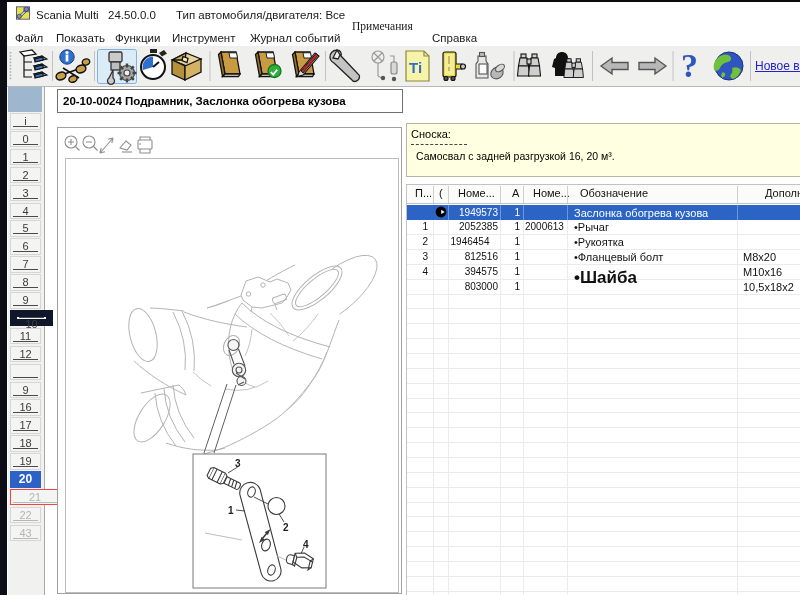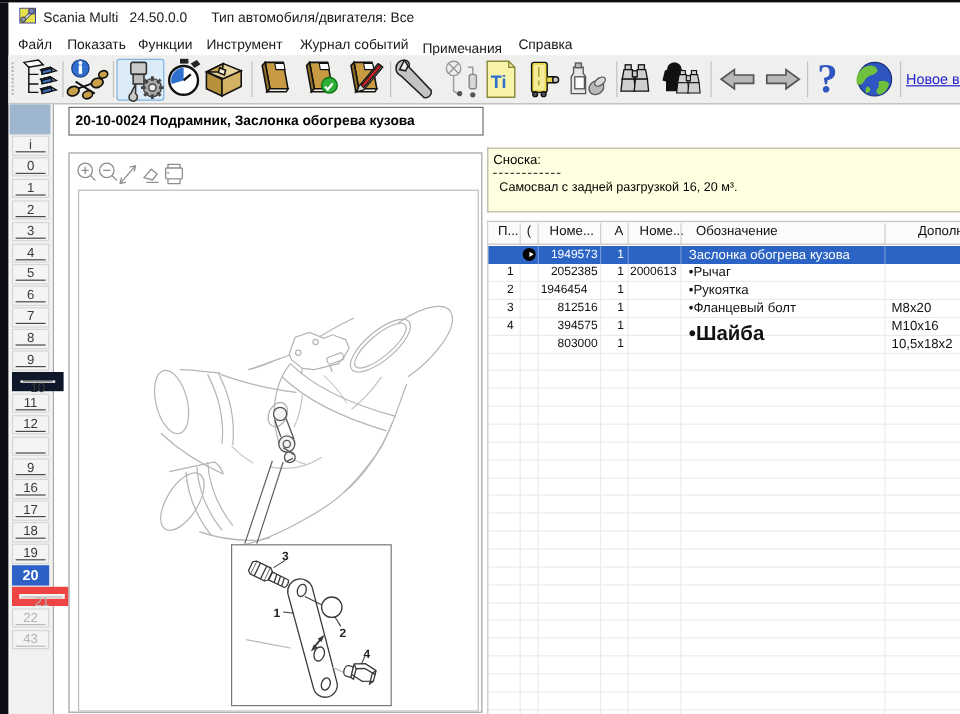--- a/index.html
+++ b/index.html
@@ -25,21 +25,21 @@
 </svg>
 <div class="txt" style="left:36px;top:8.5px;font-size:11.5px;color:#1a1a1a;">Scania Multi</div>
 <div class="txt" style="left:108px;top:8.5px;font-size:11.5px;color:#1a1a1a;">24.50.0.0</div>
 <div class="txt" style="left:176px;top:8.5px;font-size:11.5px;color:#1a1a1a;">Тип автомобиля/двигателя: Все</div>
 
 <div class="txt" style="left:15px;top:31.5px;font-size:11.5px;color:#1a1a1a;">Файл</div>
 <div class="txt" style="left:56px;top:31.5px;font-size:11.5px;color:#1a1a1a;">Показать</div>
 <div class="txt" style="left:115px;top:31.5px;font-size:11.5px;color:#1a1a1a;">Функции</div>
 <div class="txt" style="left:172px;top:31.5px;font-size:11.5px;color:#1a1a1a;">Инструмент</div>
 <div class="txt" style="left:250px;top:31.5px;font-size:11.5px;color:#1a1a1a;">Журнал событий</div>
-<div class="txt" style="left:352px;top:35px;font-size:11.5px;color:#1a1a1a;">Примечания</div>
+<div class="txt" style="left:352px;top:20px;font-size:11.5px;color:#1a1a1a;font-family:Liberation Serif, serif;">Примечания</div>
 <div class="txt" style="left:432px;top:31.5px;font-size:11.5px;color:#1a1a1a;">Справка</div>
 
 <div class="abs" style="left:7px;top:46px;width:793px;height:40px;background:#efefed;border-bottom:1px solid #b8b8b8;"></div>
 <svg id="toolbar" class="abs" style="left:0;top:46px;" width="800" height="40" viewBox="0 0 800 40">
     <line x1="10.5" y1="6" x2="10.5" y2="34" stroke="#b0b0b0" stroke-width="1.6" stroke-dasharray="1.6 1.6"></line>
 <line x1="52.5" y1="5" x2="52.5" y2="35" stroke="#c2c2c2" stroke-width="1"></line>
 <line x1="94.5" y1="5" x2="94.5" y2="35" stroke="#c2c2c2" stroke-width="1"></line>
 <line x1="210" y1="5" x2="210" y2="35" stroke="#c2c2c2" stroke-width="1"></line>
 <line x1="325.5" y1="5" x2="325.5" y2="35" stroke="#c2c2c2" stroke-width="1"></line>
 <line x1="514" y1="5" x2="514" y2="35" stroke="#c2c2c2" stroke-width="1"></line>
@@ -267,21 +267,21 @@
   </div>
 <div class="abs" style="left:10px;top:435.2px;width:31px;height:16.6px;background:#f4f4f3;border:1px solid #d6d6d6;box-sizing:border-box;">
     <div style="position:absolute;left:1px;right:1px;top:0;text-align:center;font-size:11px;color:#3a3a3a;line-height:14px;">18</div>
     <div style="position:absolute;left:2px;right:2px;bottom:1.5px;height:1px;background:#4a4a4a;"></div>
   </div>
 <div class="abs" style="left:10px;top:453.1px;width:31px;height:16.6px;background:#f4f4f3;border:1px solid #d6d6d6;box-sizing:border-box;">
     <div style="position:absolute;left:1px;right:1px;top:0;text-align:center;font-size:11px;color:#3a3a3a;line-height:14px;">19</div>
     <div style="position:absolute;left:2px;right:2px;bottom:1.5px;height:1px;background:#4a4a4a;"></div>
   </div>
 <div class="abs" style="left:10px;top:471.0px;width:31px;height:17px;background:#2e61c6;color:#fff;font-weight:bold;font-size:12px;text-align:center;line-height:17px;">20</div>
-<div class="abs" style="left:10px;top:488.9px;width:50px;height:16.6px;background:#f4f4f3;border:6px solid #ef4444;box-sizing:border-box;">
+<div class="abs" style="left:10px;top:488.9px;width:50px;height:16.6px;background:#f4f4f3;border:1px solid #ef4444;box-sizing:border-box;">
     <div style="position:absolute;left:1px;right:1px;top:0;text-align:center;font-size:11px;color:#b4b4b4;line-height:14px;">21</div>
     <div style="position:absolute;left:2px;right:2px;bottom:1.5px;height:1px;background:#b8b8b8;"></div>
   </div>
 <div class="abs" style="left:10px;top:506.8px;width:31px;height:16.6px;background:#f4f4f3;border:1px solid #d6d6d6;box-sizing:border-box;">
     <div style="position:absolute;left:1px;right:1px;top:0;text-align:center;font-size:11px;color:#b4b4b4;line-height:14px;">22</div>
     <div style="position:absolute;left:2px;right:2px;bottom:1.5px;height:1px;background:#b8b8b8;"></div>
   </div>
 <div class="abs" style="left:10px;top:524.7px;width:31px;height:16.6px;background:#f4f4f3;border:1px solid #d6d6d6;box-sizing:border-box;">
     <div style="position:absolute;left:1px;right:1px;top:0;text-align:center;font-size:11px;color:#b4b4b4;line-height:14px;">43</div>
     <div style="position:absolute;left:2px;right:2px;bottom:1.5px;height:1px;background:#b8b8b8;"></div>

